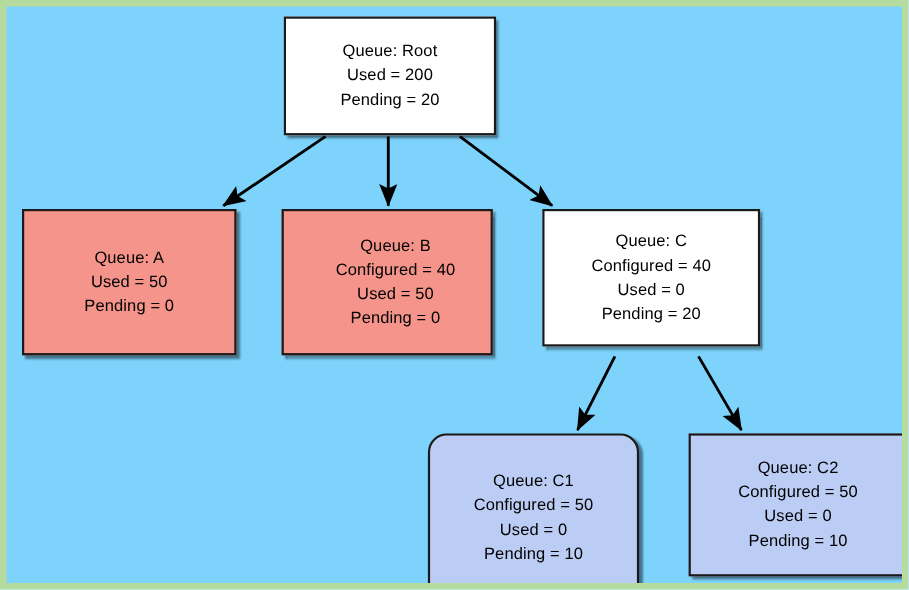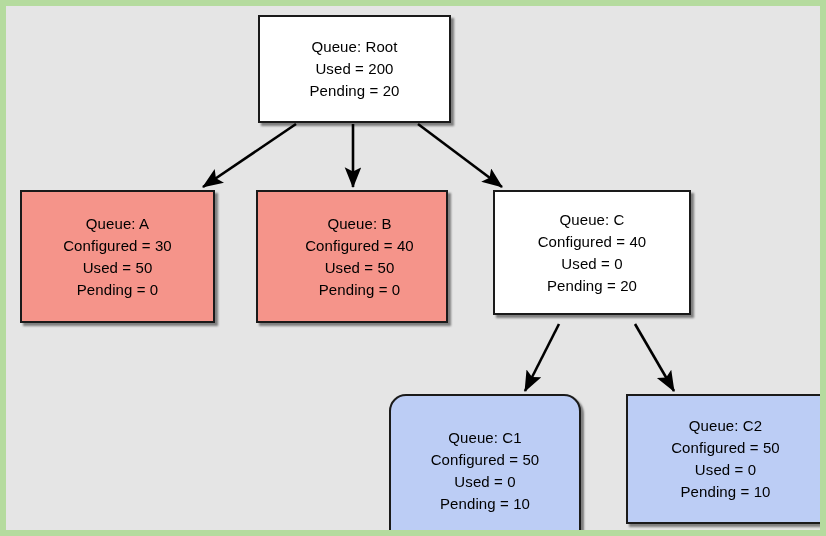--- a/index.html
+++ b/index.html
@@ -4,21 +4,21 @@
 <style>
   html, body {
     margin: 0;
     padding: 0;
     background: #ffffff;
   }
   #canvas {
     position: relative;
     width: 826px;
     height: 536px;
-    background: #e5e5e5;
+    background: #7dd3fc;
     box-sizing: border-box;
     border: 6px solid #b5db9e;
     overflow: hidden;
     font-family: "Liberation Sans", sans-serif;
   }
   #inner {
     position: absolute;
     left: 0; top: 0;
     width: 826px; height: 536px;
   }
@@ -73,21 +73,20 @@
         </g>
     </svg>
     <div id="node-layer">
         <div class="node white" style="left: 252px; top: 9px; width: 193px; height: 108px;">
           <span class="line">Queue: Root</span>
           <span class="line">Used = 200</span>
           <span class="line">Pending = 20</span>
         </div>
         <div class="node salmon" style="left: 14px; top: 184px; width: 195px; height: 133px;">
           <span class="line">Queue: A</span>
-          <span class="line">Configured = 30</span>
           <span class="line">Used = 50</span>
           <span class="line">Pending = 0</span>
         </div>
         <div class="node salmon" style="left: 250px; top: 184px; width: 192px; height: 133px; padding-left: 15px;">
           <span class="line">Queue: B</span>
           <span class="line">Configured = 40</span>
           <span class="line">Used = 50</span>
           <span class="line">Pending = 0</span>
         </div>
         <div class="node white" style="left: 487px; top: 184px; width: 198px; height: 125px;">

